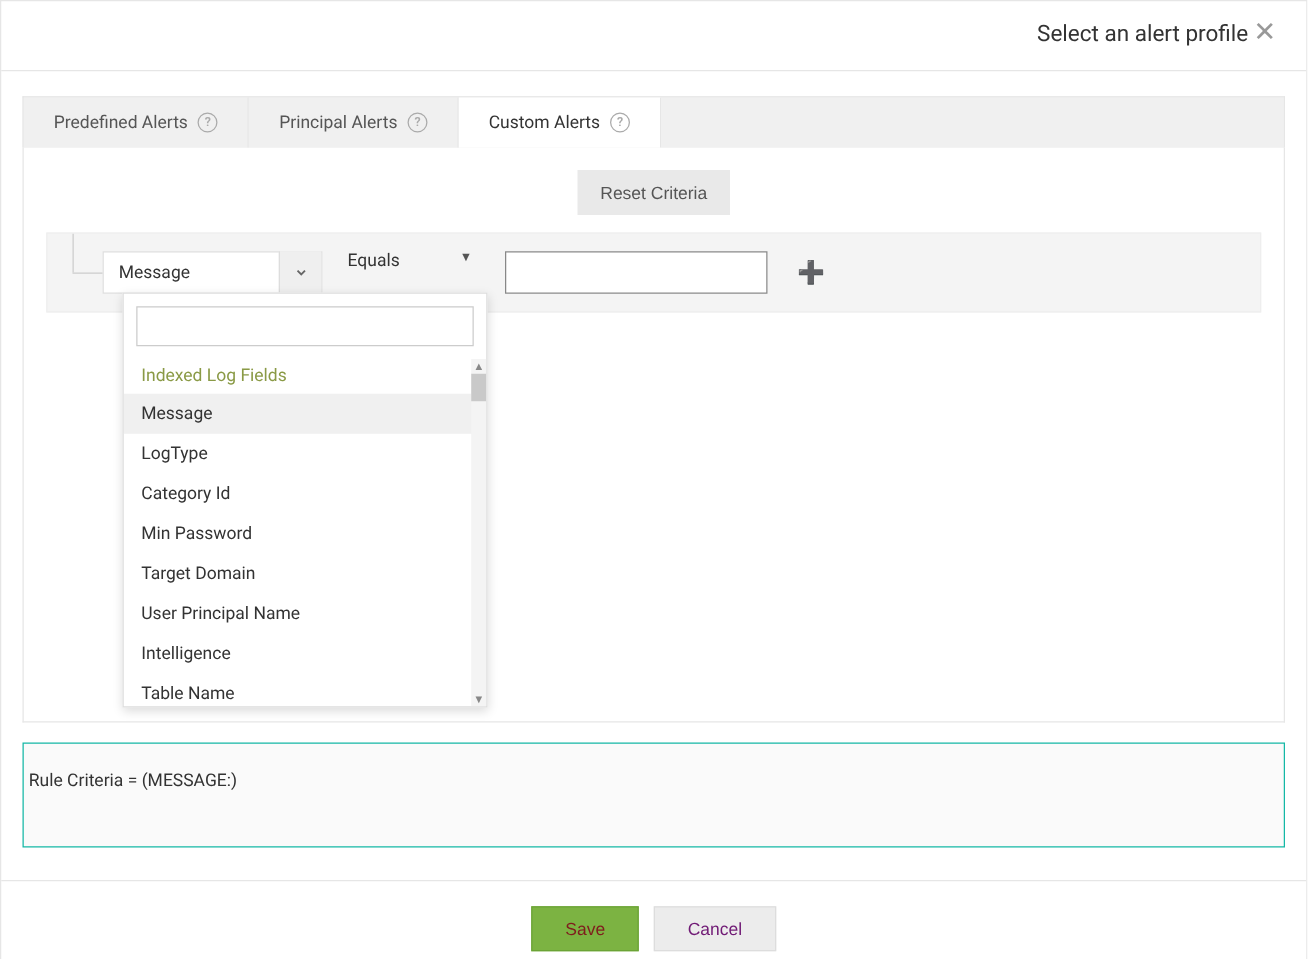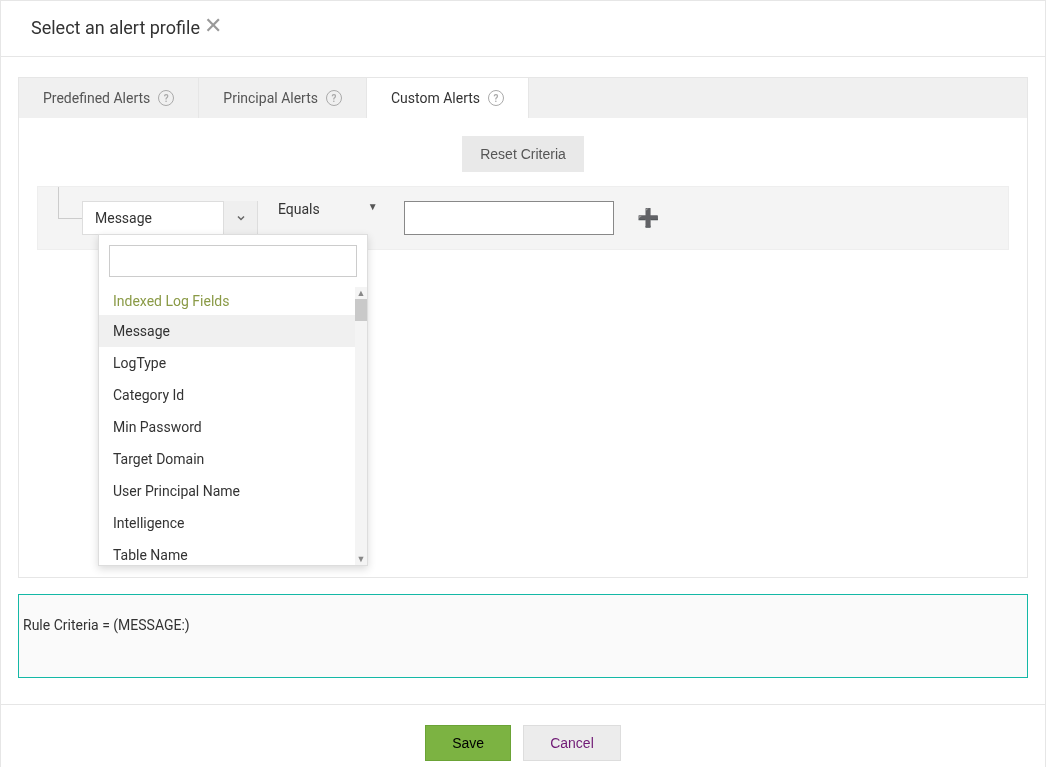--- a/index.html
+++ b/index.html
@@ -9,21 +9,21 @@
     font-size: 14px;
     color: #333;
     background: #fff;
   }
   .modal {
     width: 1046px;
     border: 1px solid #e6e6e6;
   }
   .modal-header {
     display: flex;
-    justify-content: flex-start;
+    justify-content: flex-end;
     align-items: flex-start;
     padding: 16px 20px 18px 30px;
     border-bottom: 1px solid #e6e6e6;
   }
   .modal-title {
     font-size: 18px;
     color: #333;
     font-weight: 400;
   }
   .close-btn {
@@ -189,21 +189,21 @@
     font-weight: 700;
     font-size: 18px;
     cursor: pointer;
   }
 
   
   .dropdown-panel {
     position: absolute;
     left: 60px;
     top: 47px;
-    width: 270px;
+    width: 292px;
     background: #fff;
     border: 1px solid #ddd;
     box-shadow: 0 3px 8px rgba(0,0,0,0.15);
     z-index: 10;
   }
   .dropdown-search-wrap {
     padding: 10px;
   }
   .dropdown-search {
     width: 100%;
@@ -275,21 +275,21 @@
     border-top: 1px solid #e6e6e6;
     margin-top: 26px;
     padding: 20px 0 14px 0;
     display: flex;
     justify-content: center;
     gap: 12px;
   }
   .save-btn {
     background: #7cb342;
     border: 1px solid #6ba336;
-    color: #000000;
+    color: #7f1d1d;
     padding: 9px 26px;
     font-size: 14px;
     cursor: pointer;
   }
   .cancel-btn {
     background: #ececec;
     border: 1px solid #ddd;
     color: #701a75;
     padding: 9px 26px;
     font-size: 14px;

